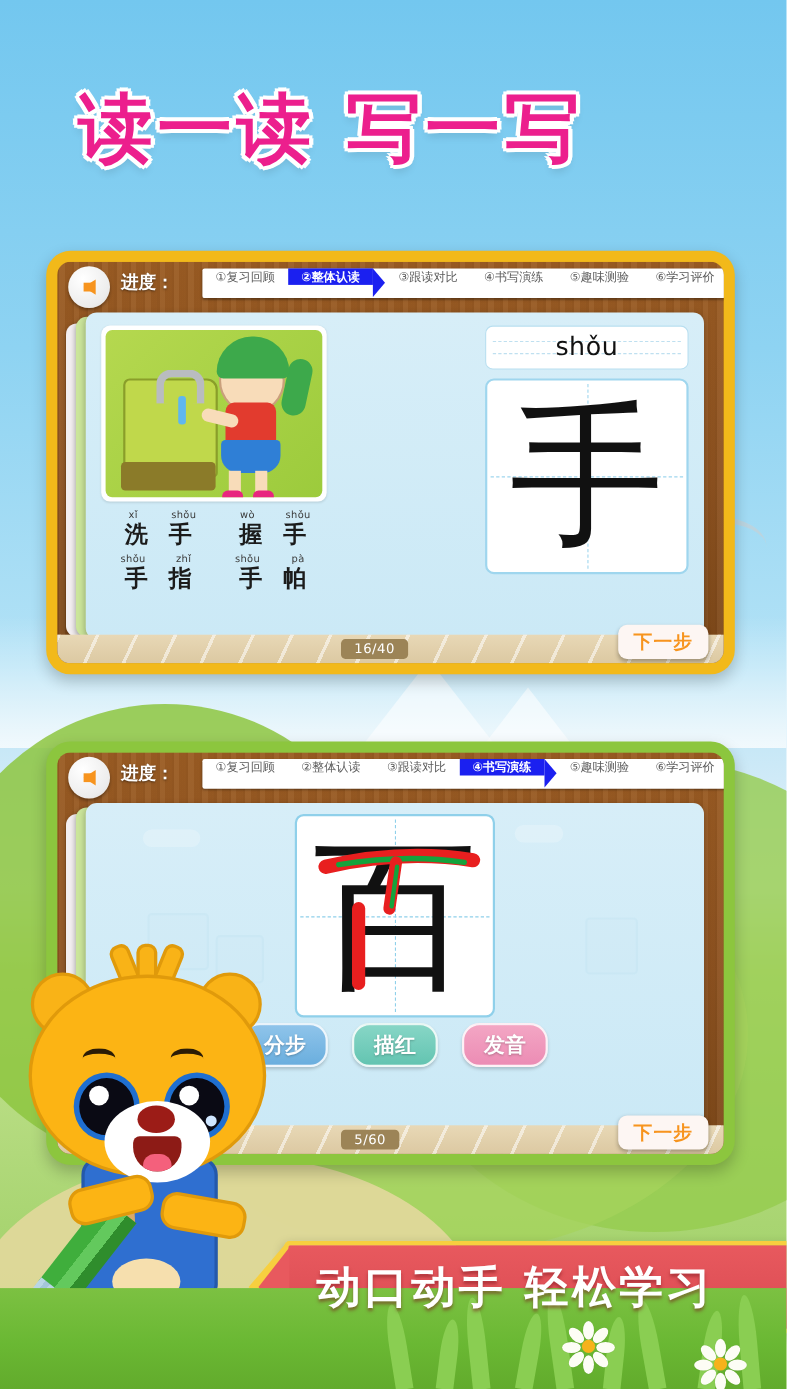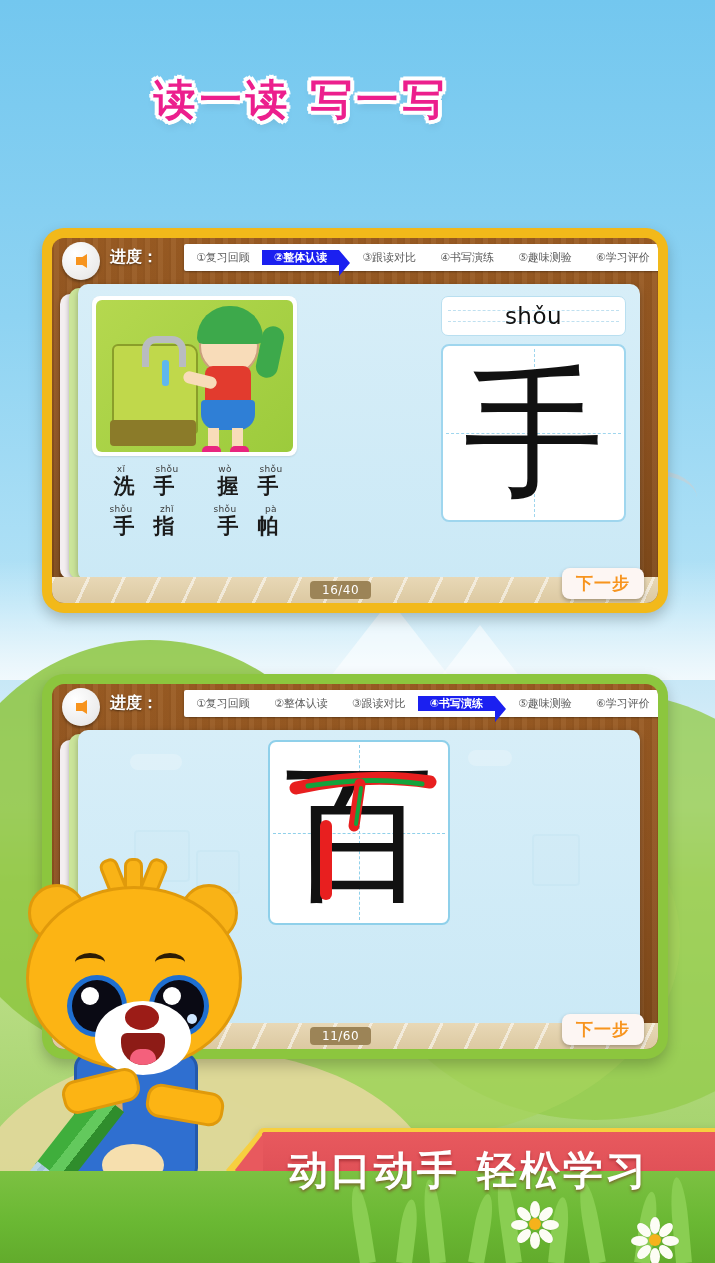--- a/index.html
+++ b/index.html
@@ -22,21 +22,21 @@
 
   .grass{position:absolute;left:0;bottom:0;width:715px;height:92px;
     background:linear-gradient(to bottom,#7cc142 0%,#6ab833 55%,#62ab2c 100%);}
   .blade{position:absolute;bottom:0;width:16px;background:#8ace52;border-radius:50% 50% 0 0;transform-origin:bottom center;}
   .daisy{position:absolute;width:34px;height:34px;}
   .daisy .petal{position:absolute;left:12px;top:1px;width:10px;height:17px;background:#fdfdf5;border-radius:50%;transform-origin:50% 100%;box-shadow:0 0 1px rgba(0,0,0,.12);}
   .daisy .core{position:absolute;left:11px;top:11px;width:12px;height:12px;border-radius:50%;background:#f6b21b;}
 
   
   .headline{position:absolute;left:0;top:72px;width:602px;text-align:center;
-    font-size:42px;font-weight:bold;color:#ec1f8d;letter-spacing:4px;
+    font-size:68px;font-weight:bold;color:#ec1f8d;letter-spacing:4px;
     font-family:"DejaVu Sans","Liberation Sans",sans-serif;
     text-shadow:
       -3px -3px 0 #fff, 3px -3px 0 #fff, -3px 3px 0 #fff, 3px 3px 0 #fff,
       -4px 0 0 #fff, 4px 0 0 #fff, 0 -4px 0 #fff, 0 4px 0 #fff,
        0 6px 8px rgba(0,0,0,.12);}
 
   
   .panel{position:absolute;border-radius:22px;box-shadow:0 6px 14px rgba(0,0,0,.22);overflow:hidden;}
   .panel-1{left:42px;top:228px;width:626px;height:385px;background:#f2b91a;padding:10px;box-sizing:border-box;}
   .panel-2{left:42px;top:674px;width:626px;height:385px;background:#8cc63e;padding:10px;box-sizing:border-box;}
@@ -46,21 +46,21 @@
       linear-gradient(to bottom,#9b5c23 0%,#8d5220 55%,#7d4819 100%);}
 
   
   .hdr{position:relative;height:42px;}
   .backbtn{position:absolute;left:10px;top:4px;width:38px;height:38px;border-radius:50%;
     background:radial-gradient(circle at 35% 30%,#ffffff,#ececec 70%,#d8d8d8);
     box-shadow:0 2px 3px rgba(0,0,0,.35);display:flex;align-items:center;justify-content:center;cursor:pointer;}
   .backbtn .arw{width:0;height:0;border-top:7px solid transparent;border-bottom:7px solid transparent;border-right:11px solid #f7941e;position:relative;}
   .backbtn .arw:after{content:"";position:absolute;left:0;top:-4px;width:10px;height:8px;background:#f7941e;}
   .prog-label{position:absolute;left:58px;top:9px;color:#fff;font-size:16px;font-weight:bold;text-shadow:0 1px 2px rgba(0,0,0,.5);}
-  .steps{position:absolute;left:132px;top:6px;height:27px;display:flex;align-items:center;
+  .steps{position:absolute;left:132px;top:6px;height:27px;display:flex;align-items:flex-start;
     background:#fff;border-radius:2px;box-shadow:0 1px 2px rgba(0,0,0,.35);}
   .steps:after{content:"";position:absolute;right:-13px;top:0;width:0;height:0;
     border-top:13.5px solid transparent;border-bottom:13.5px solid transparent;border-left:13px solid #fff;}
   .step{display:flex;align-items:center;padding:0 12px;font-size:11px;color:#5b5b5b;white-space:nowrap;position:relative;cursor:pointer;}
   .step.active{background:#1b20f0;color:#fff;font-weight:bold;margin-right:11px;}
   .step.active:after{content:"";position:absolute;right:-11px;top:0;width:0;height:0;
     border-top:13.5px solid transparent;border-bottom:13.5px solid transparent;border-left:11px solid #1b20f0;}
 
   
   .cards{position:absolute;left:22px;top:46px;right:22px;bottom:22px;}
@@ -335,26 +335,31 @@
           <div class="strokechar">百</div>
           <svg width="182" height="185" viewBox="0 0 182 185" style="position:absolute;inset:0;">
             <path d="M26 46 Q95 30 160 40" stroke="#e81f1f" stroke-width="13" fill="none" stroke-linecap="round"></path>
             <path d="M38 44 Q100 34 152 42" stroke="#14a33c" stroke-width="5" fill="none" stroke-linecap="round"></path>
             <path d="M90 42 L84 84" stroke="#e81f1f" stroke-width="11" fill="none" stroke-linecap="round"></path>
             <path d="M91 46 L86 82" stroke="#14a33c" stroke-width="4" fill="none" stroke-linecap="round"></path>
             <path d="M56 84 L56 152" stroke="#e81f1f" stroke-width="12" fill="none" stroke-linecap="round"></path>
           </svg>
         </div>
 
+        <div class="pbtns">
+          <div class="pbtn blue">分步</div>
+          <div class="pbtn teal">描红</div>
+          <div class="pbtn pink">发音</div>
+        </div>
 
       </div>
     </div>
 
     <div class="footbar"></div>
-    <div class="counter">11/60</div>
+    <div class="counter">5/60</div>
     <div class="nextbtn">下一步</div>
   </div>
 </div>
 
 <div class="bear">
   <div class="bear-ear l"></div>
   <div class="bear-ear r"></div>
   <div class="bear-tuft">
     <i style="left:0;transform:rotate(-22deg);"></i>
     <i style="left:20px;"></i>

